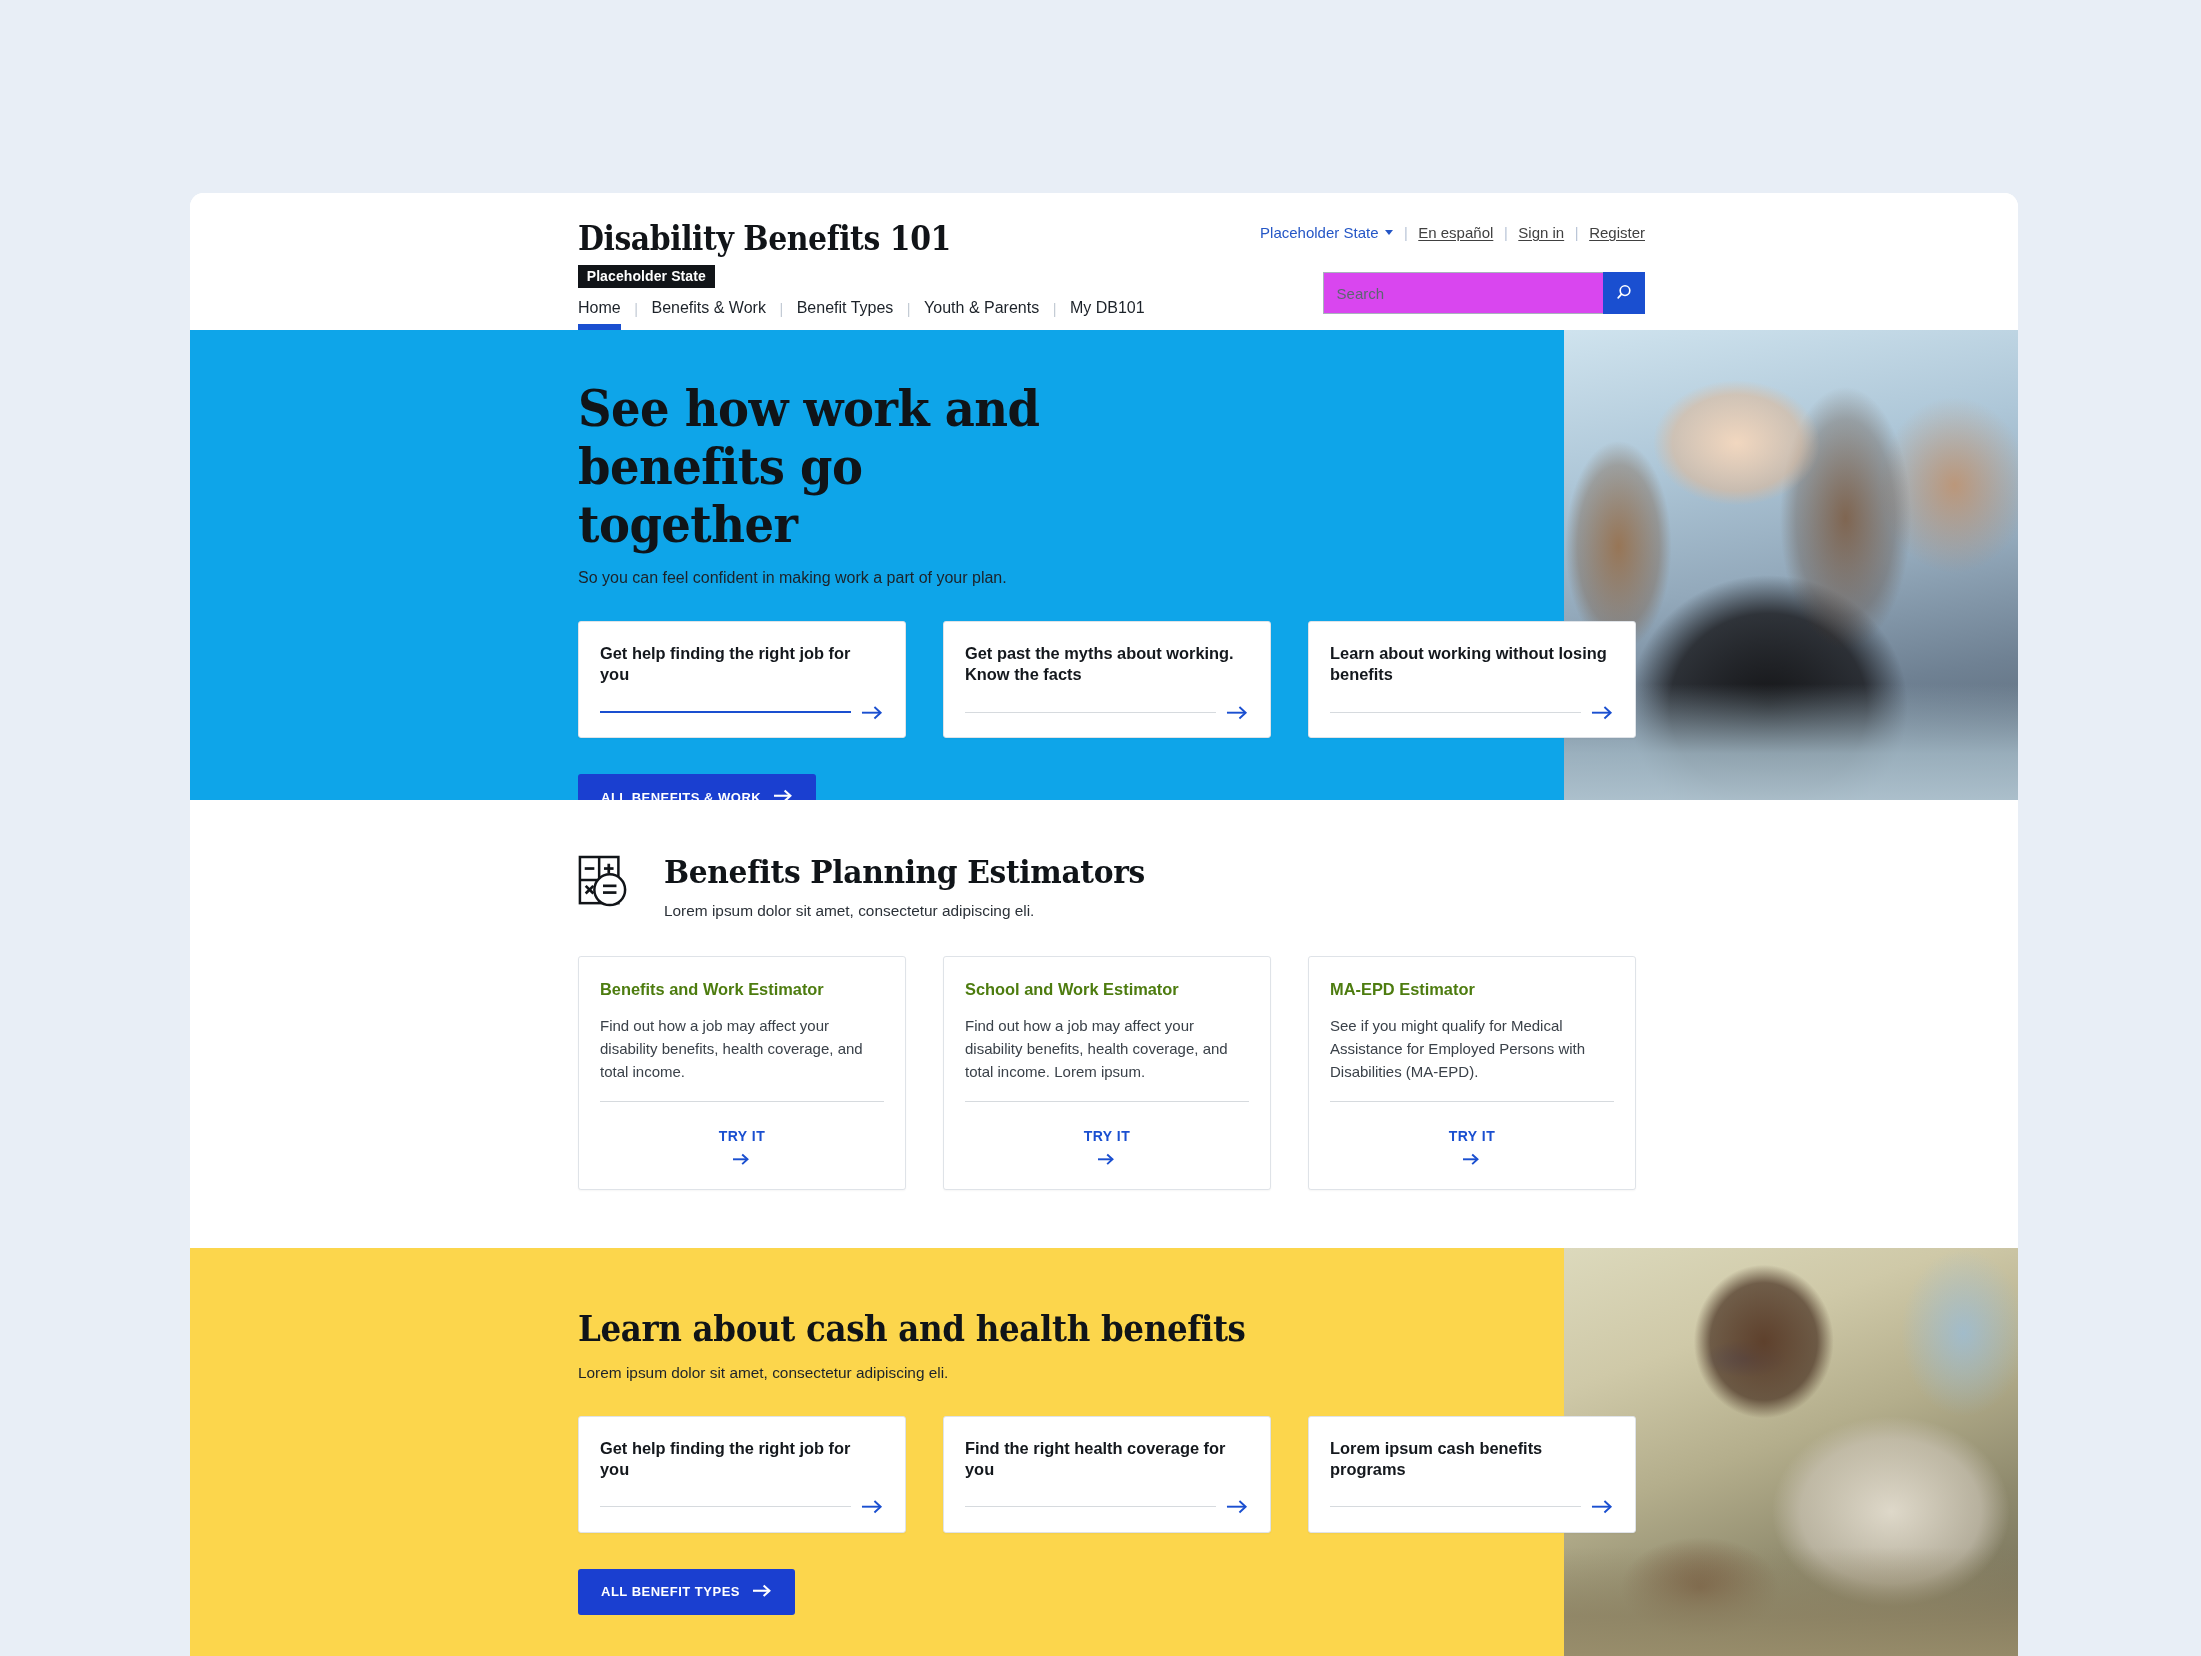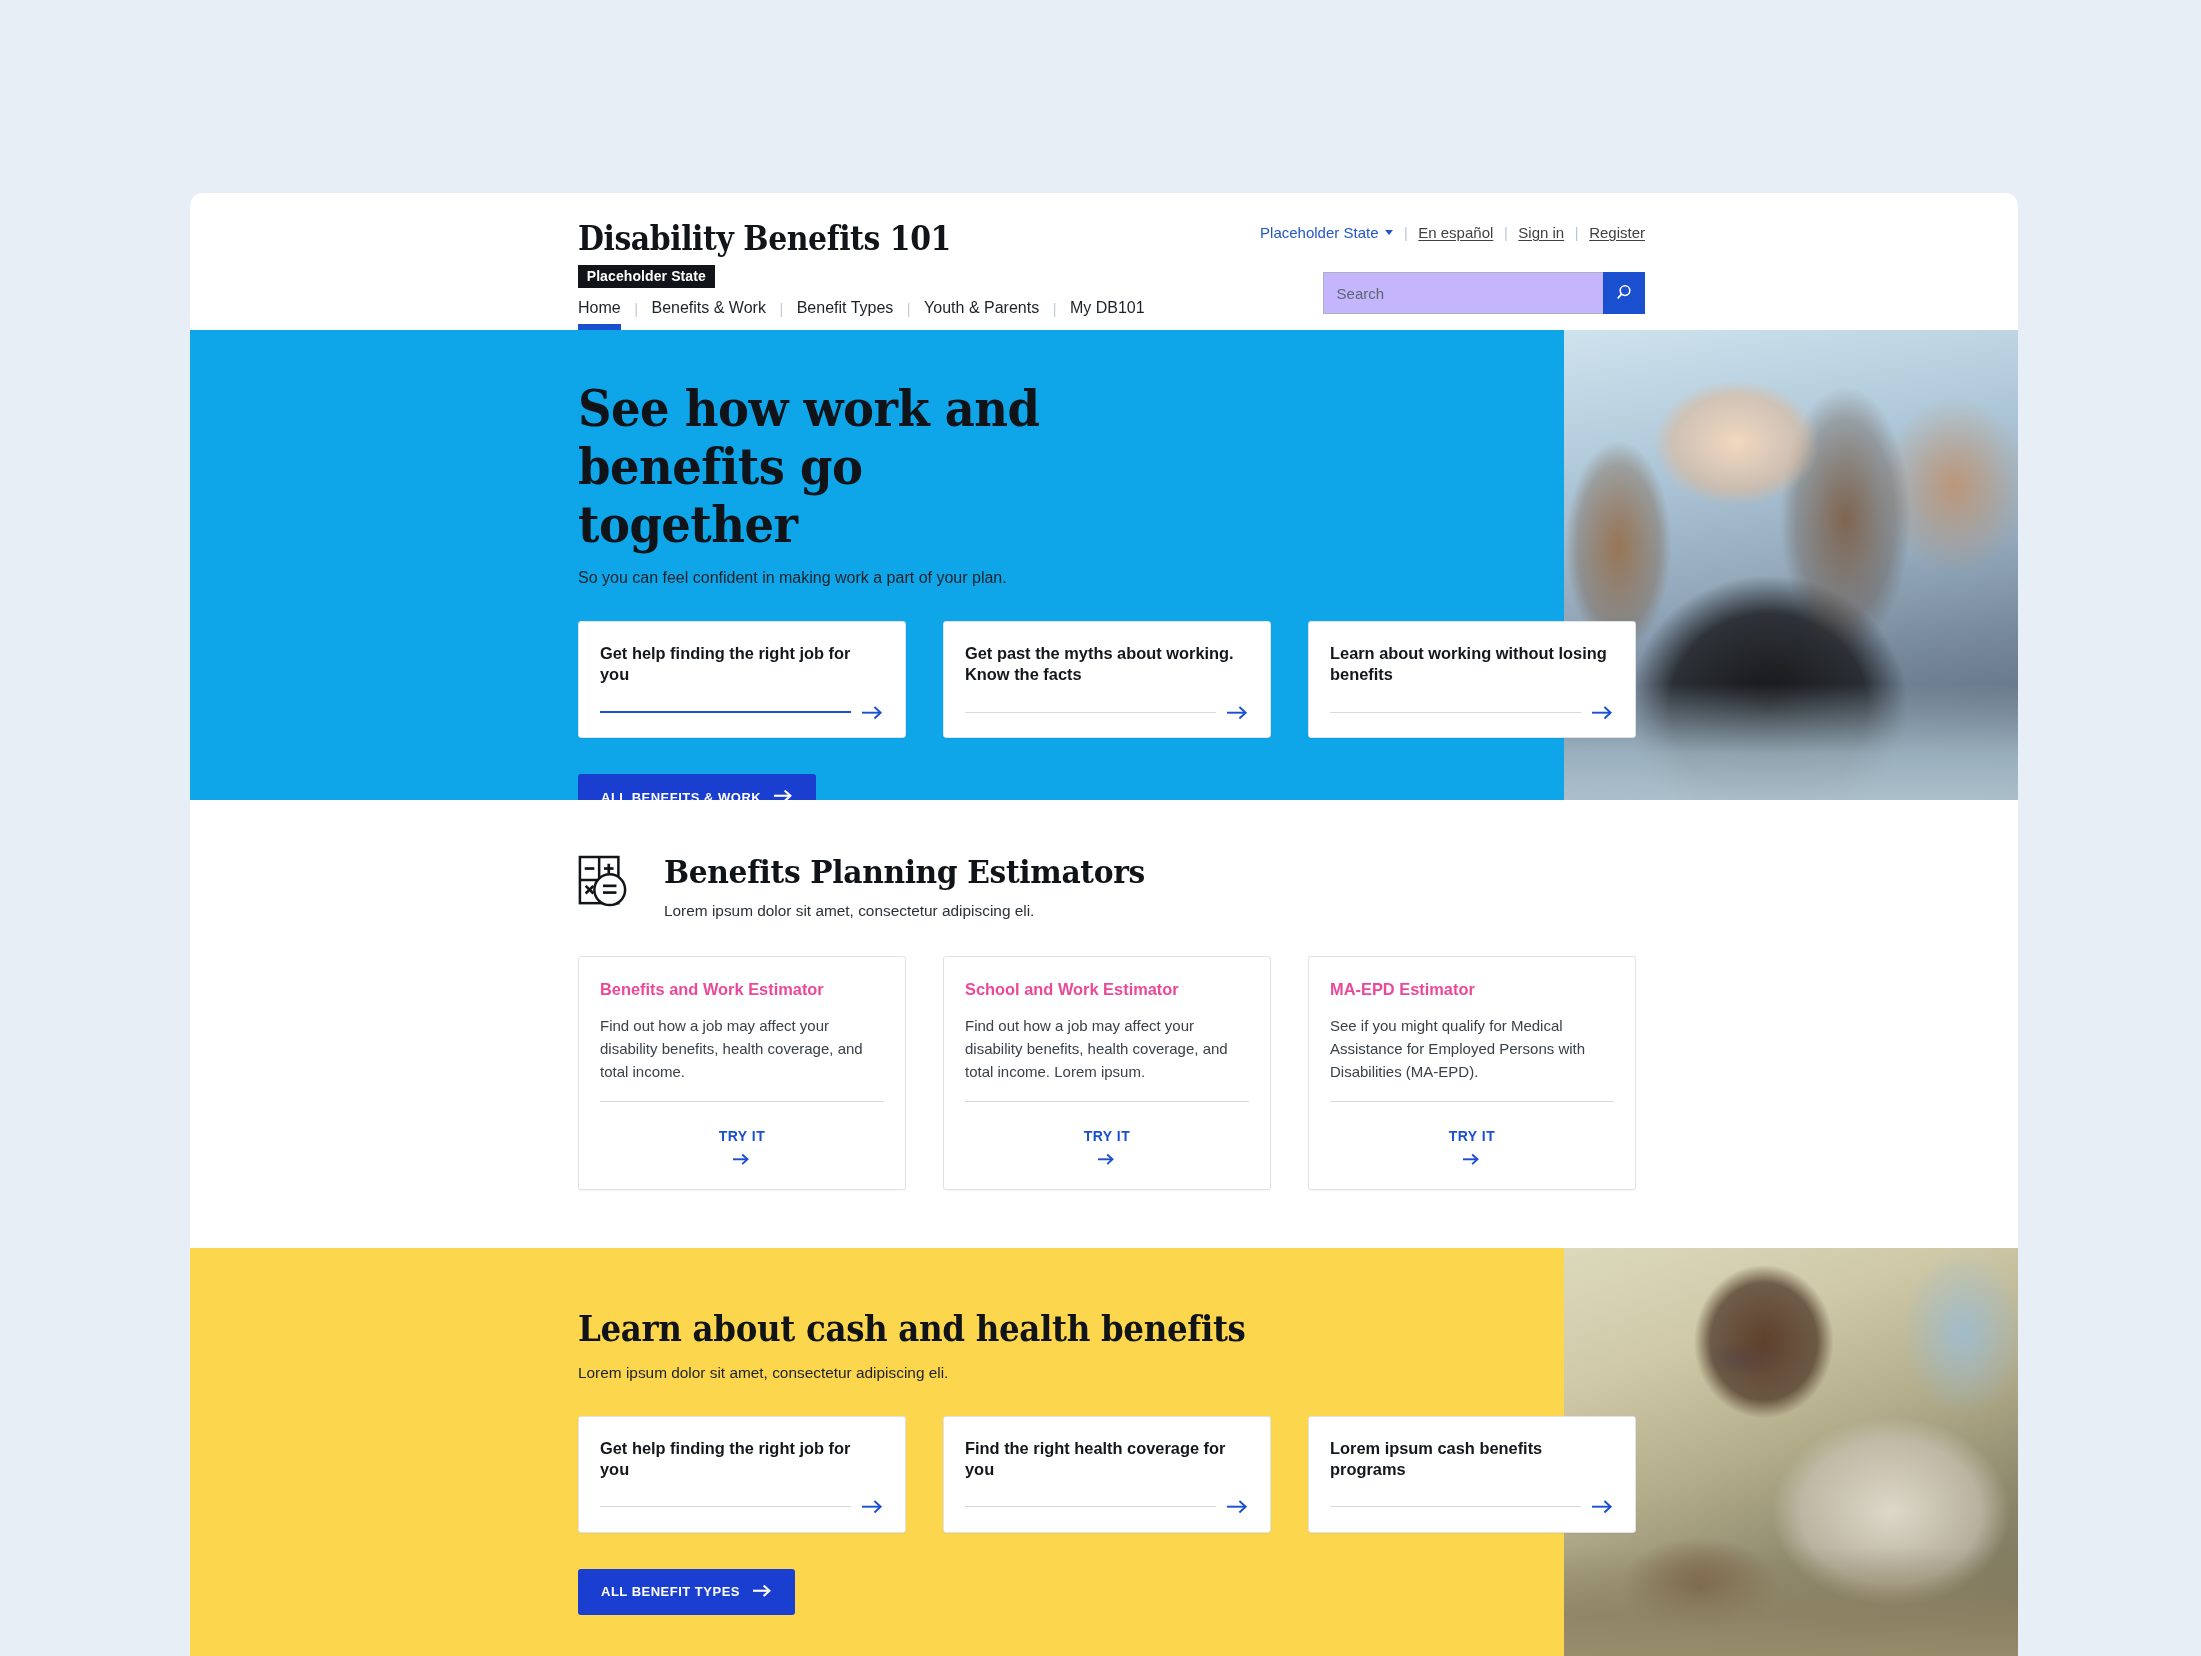--- a/index.html
+++ b/index.html
@@ -98,21 +98,21 @@
     right: 373px;
     top: 79px;
     display: flex;
     width: 322px;
     height: 42px;
   }
   .search-input {
     flex: 1;
     border: 1px solid #a9b2bd;
     border-right: none;
-    background: #c4b5fd;
+    background: #d946ef;
     font-family: "Liberation Sans", sans-serif;
     font-size: 15px;
     color: #2b3138;
     padding: 0 12.6px;
     outline: none;
   }
   .search-input::placeholder { color: #5c6671; }
   .search-btn {
     width: 42px;
     background: #1a4fd0;
@@ -280,21 +280,21 @@
     border: 1px solid #dfe3e8;
     border-radius: 2.9px;
     padding: 23px 21px 21px 21px;
     box-shadow: 0 1px 1.9px rgba(0,0,0,0.04);
     display: flex;
     flex-direction: column;
     min-height: 210px;
     cursor: pointer;
   }
   .est-card-title {
-    font-size: 16.4px; font-weight: 700; color: #ec4899;
+    font-size: 16.4px; font-weight: 700; color: #4d7c0f;
   }
   .est-card-body {
     margin-top: 16.4px;
     font-size: 15px;
     line-height: 1.52;
     color: #3a4149;
     flex: 1;
   }
   .est-card-rule { height: 1px; background: #d6dade; margin-top: 17.4px; }
   .try-it {

